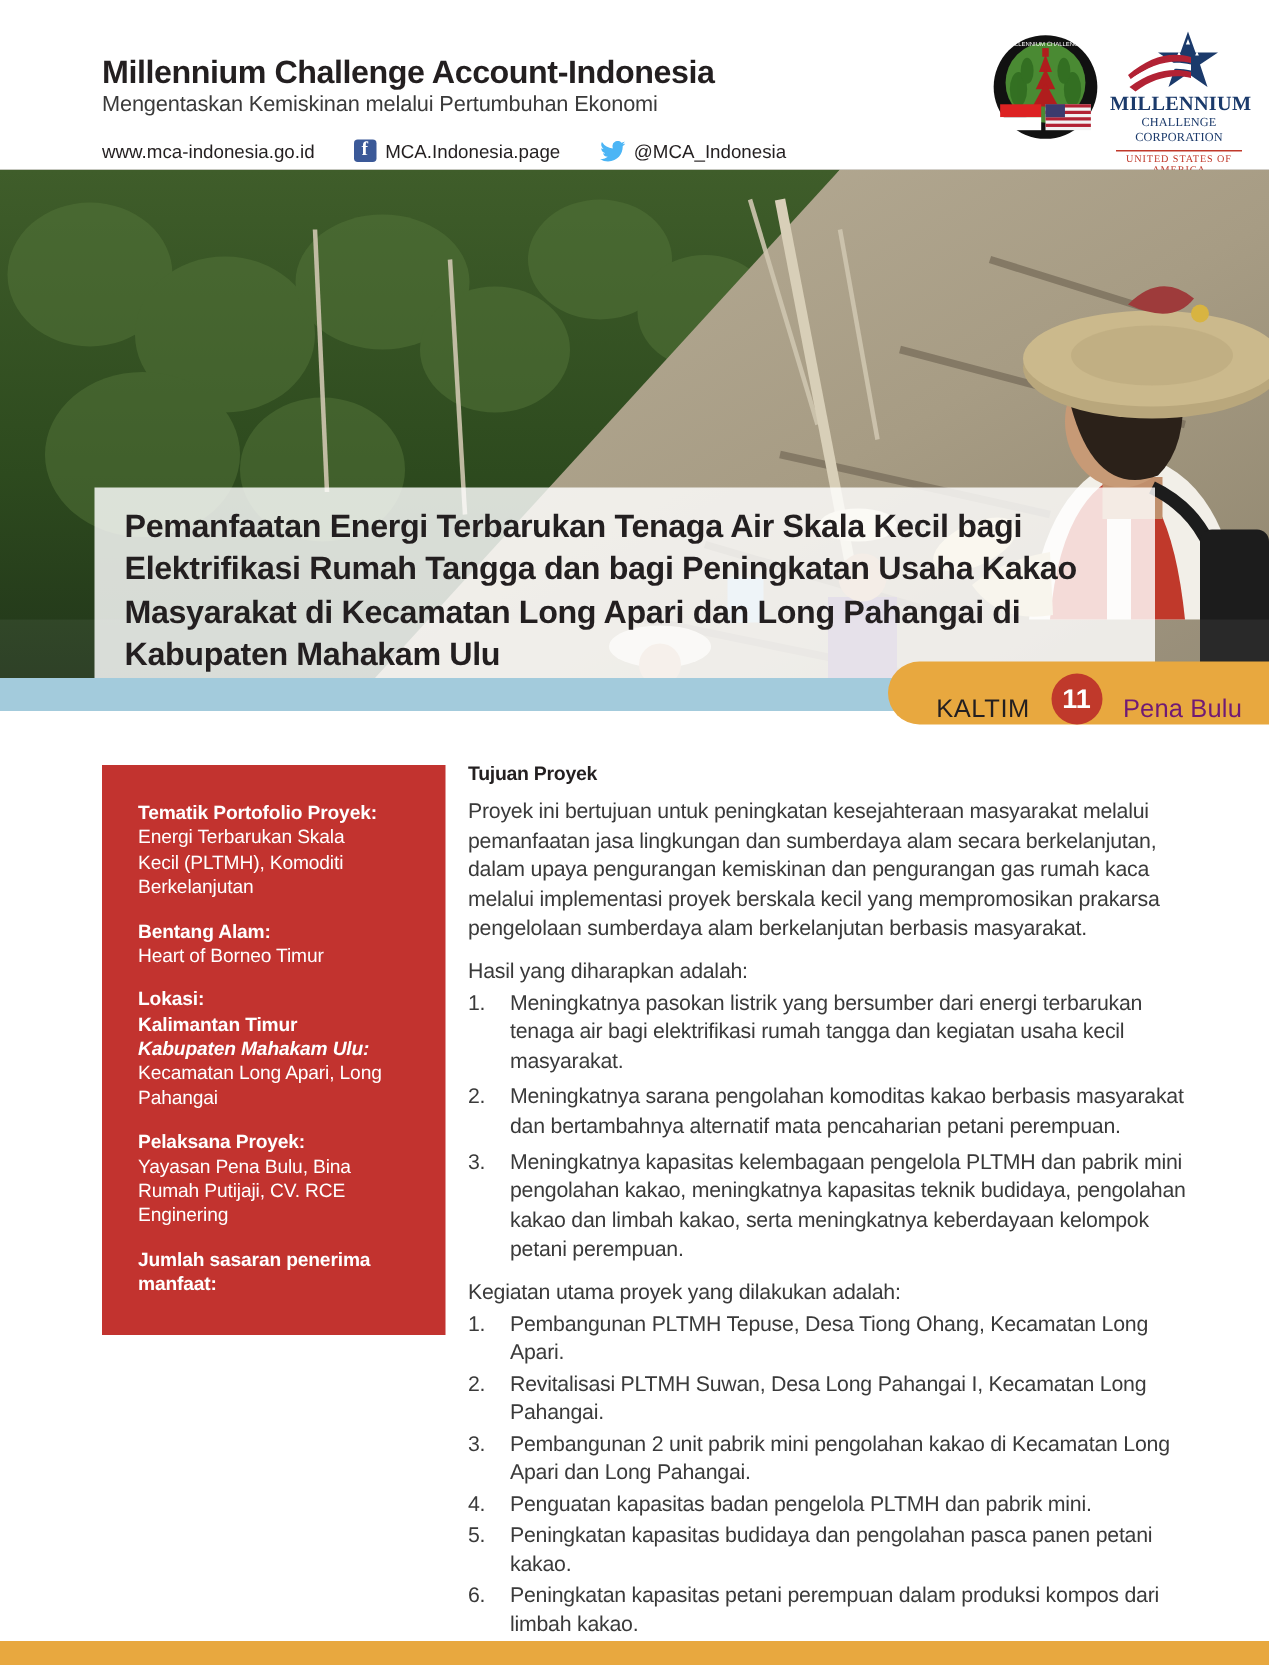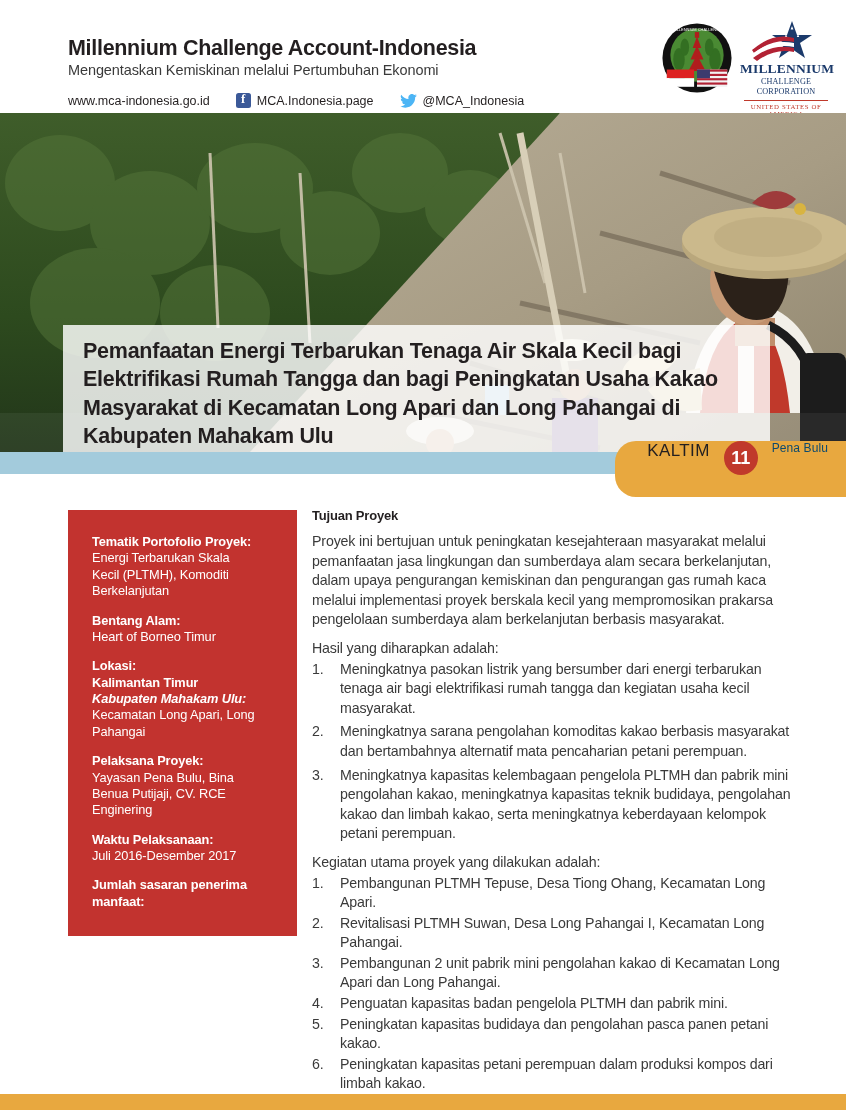--- a/index.html
+++ b/index.html
@@ -73,31 +73,31 @@
     font-size:21.5px; font-weight:600; color:#231f20;
     line-height:1.32; letter-spacing:-0.25px;
   }
 
   
   .blue-bar {
     position:absolute; left:0; top:452px; width:846px; height:22px;
     background:#a3cbdc;
   }
   .kaltim-badge {
-    position:absolute; right:0; top:441px; height:56px;
+    position:absolute; right:0; top:441px; height:42px;
     background:#e8a83f; border-radius:21px 0 0 21px;
-    display:flex; align-items:flex-start; padding:0 18px 0 32px; gap:14px;
+    display:flex; align-items:flex-end; padding:0 18px 0 32px; gap:14px;
   }
   .kaltim-label { font-size:17px; color:#231f20; letter-spacing:0.4px; }
   .kaltim-num {
     width:34px; height:34px; border-radius:50%; background:#c0392b;
     color:#fff; font-size:18px; font-weight:700;
     display:flex; align-items:center; justify-content:center;
   }
-  .kaltim-partner { font-size:12px; color:#0c4a6e; letter-spacing:0.1px; }
+  .kaltim-partner { font-size:17px; color:#701a75; letter-spacing:0.1px; }
 
   
   .body-area { position:absolute; left:0; top:484px; width:846px; }
 
   
   .info-panel {
     position:absolute; left:68px; top:26px; width:229px;
     background:#c2332f; color:#fff;
     padding:24px 38px 26px 24px;
   }
@@ -327,27 +327,23 @@
 
       <div class="info-block">
         <div class="info-label">Lokasi:</div>
         <div class="info-value bold">Kalimantan Timur</div>
         <div class="info-value italic">Kabupaten Mahakam Ulu:</div>
         <div class="info-value">Kecamatan Long Apari, Long Pahangai</div>
       </div>
 
       <div class="info-block">
         <div class="info-label">Pelaksana Proyek:</div>
-        <div class="info-value">Yayasan Pena Bulu, Bina Benua Putijaji,  CV. RCE Enginering</div>
-      </div>
-
-      <div class="info-block">
-        <div class="info-label">Waktu Pelaksanaan:</div>
-        <div class="info-value">Juli 2016-Desember 2017</div>
-      </div>
+        <div class="info-value">Yayasan Pena Bulu, Bina Rumah Putijaji,  CV. RCE Enginering</div>
+      </div>
+
 
       <div class="info-block">
         <div class="info-label">Jumlah sasaran penerima manfaat:</div>
       </div>
     </div>
 
     <div class="main-col">
       <div class="section-title">Tujuan Proyek</div>
 
       <div class="para">Proyek ini bertujuan untuk peningkatan kesejahteraan masyarakat melalui pemanfaatan jasa lingkungan dan sumberdaya alam secara berkelanjutan, dalam upaya pengurangan kemiskinan dan pengurangan gas rumah kaca melalui implementasi proyek berskala kecil yang mempromosikan prakarsa pengelolaan sumberdaya alam berkelanjutan berbasis masyarakat.</div>

